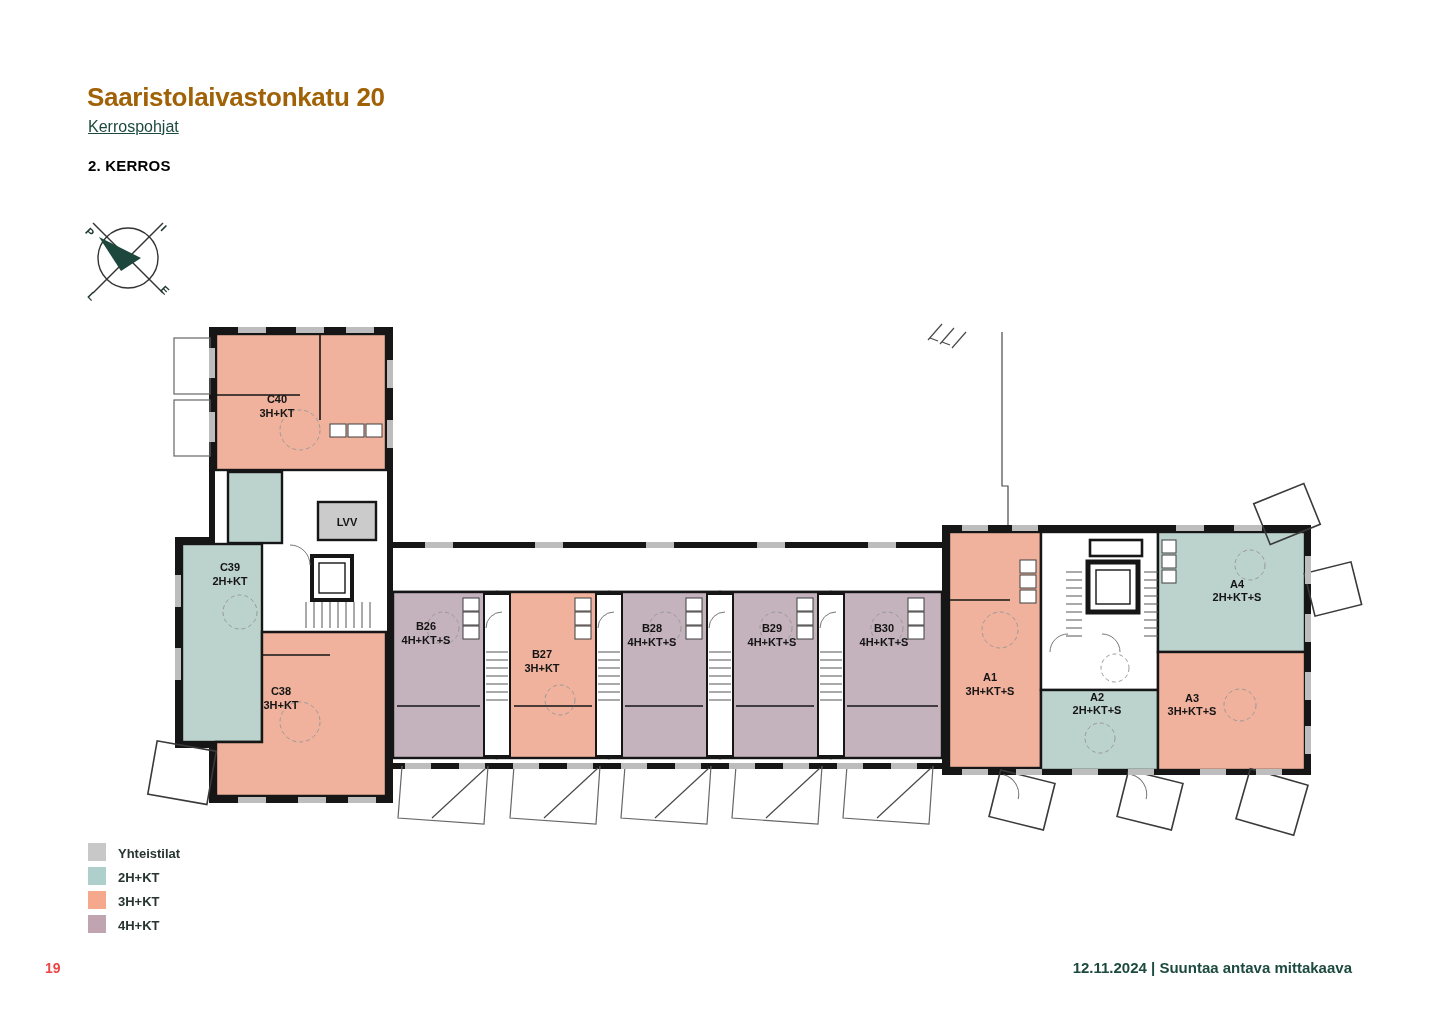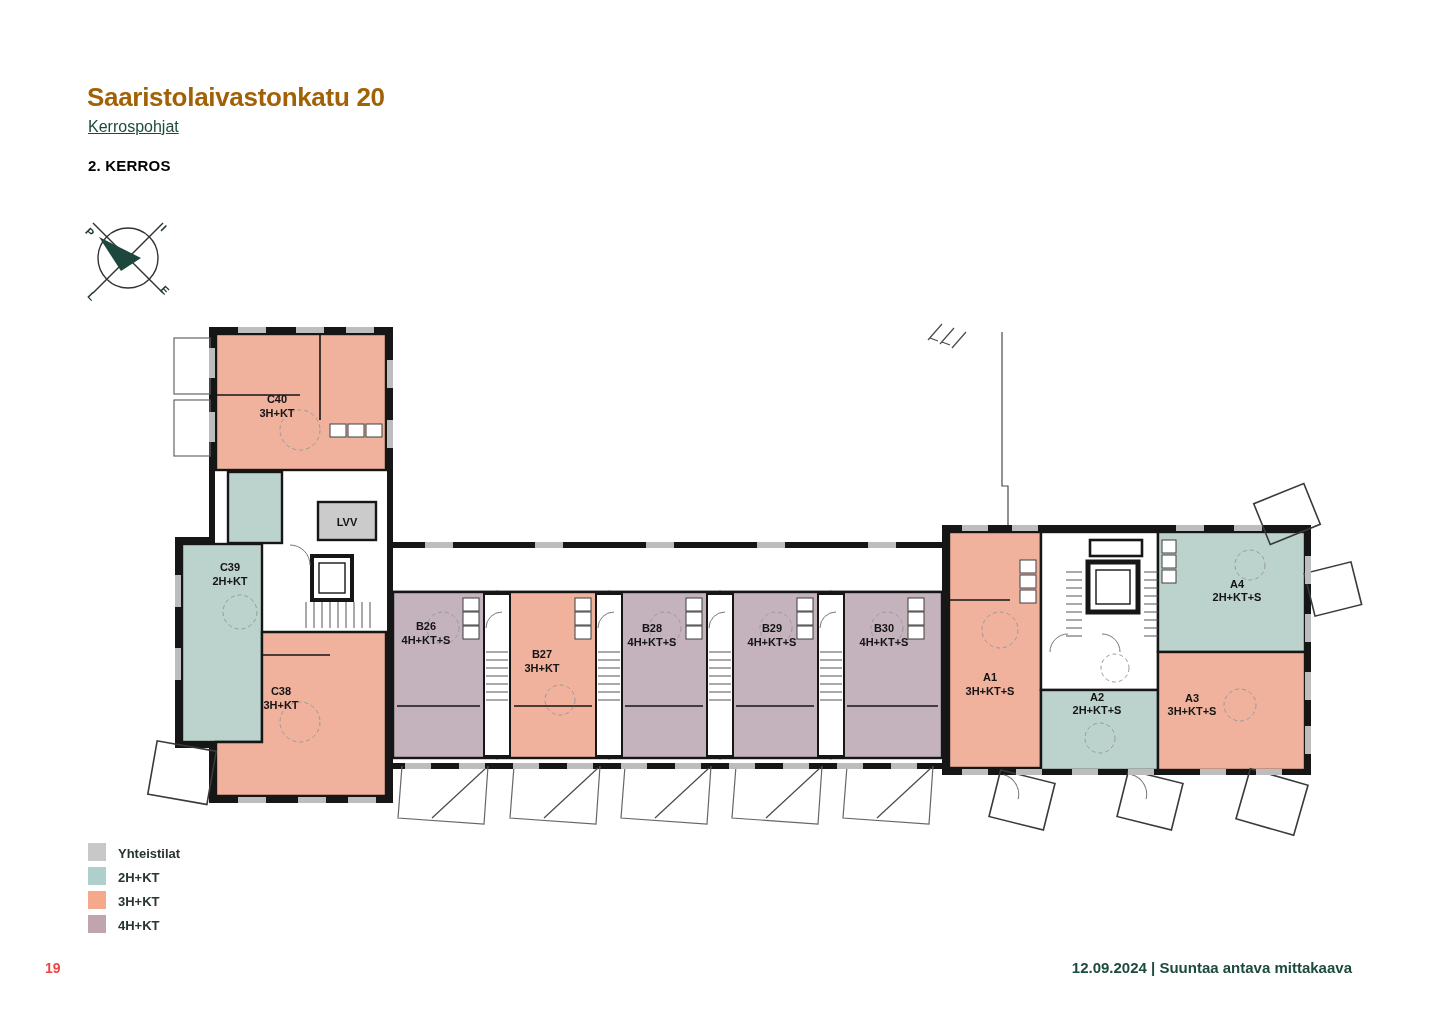--- a/index.html
+++ b/index.html
@@ -299,13 +299,13 @@
   </div>
   <div class="legend-row">
     <svg width="18" height="18">
         <rect width="18" height="18" fill="#c0a4b0"></rect>
       </svg>
     <span class="legend-label">4H+KT</span>
   </div>
 </div>
 
 <div class="abs pagenum">19</div>
-<div class="abs footnote">12.09.2024 | Suuntaa antava mittakaava</div>
+<div class="abs footnote">12.11.2024 | Suuntaa antava mittakaava</div>
 
 </body></html>

